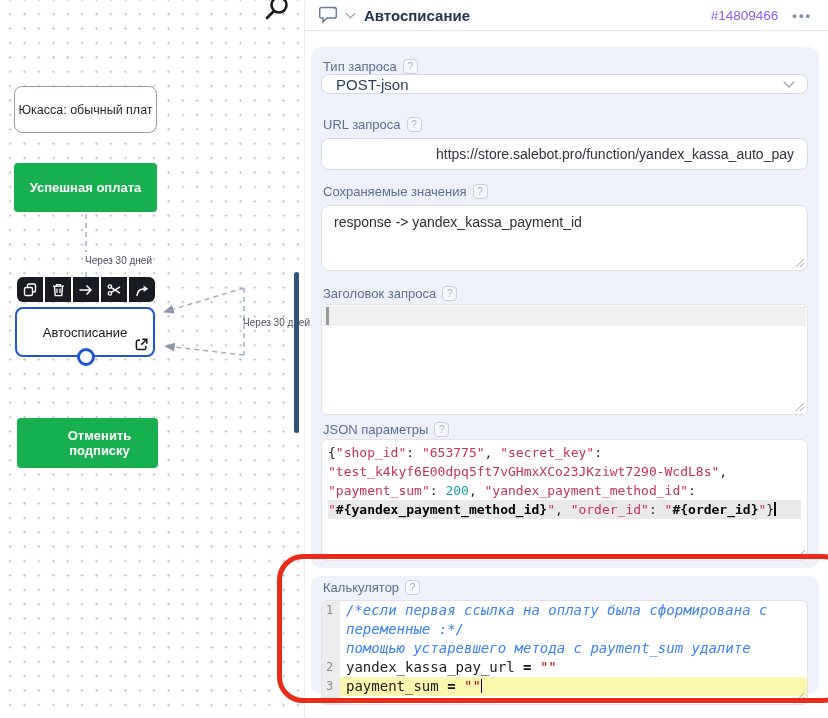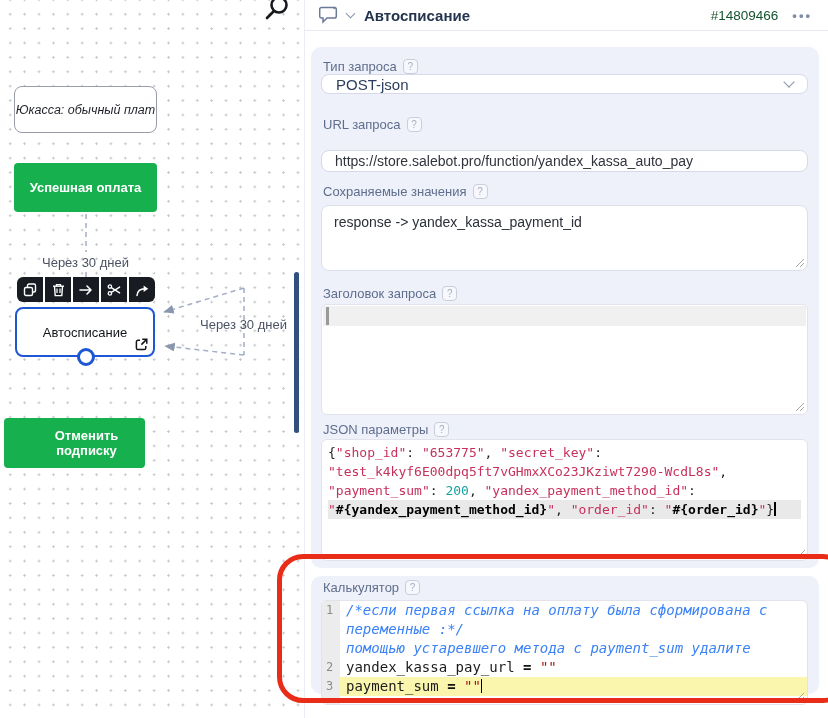--- a/index.html
+++ b/index.html
@@ -7,28 +7,28 @@
   body { position:relative; overflow:hidden; background:#fff;
          font-family:"Liberation Sans", sans-serif; }
 
   
   .canvas { position:absolute; left:0; top:0; width:304px; height:712px;
     background-image:radial-gradient(circle,#c6c8cd 1.1px, transparent 1.2px);
     background-size:14.4px 14.4px; background-position:3px 7px; background-color:#fff; }
   .node { position:absolute; display:flex; align-items:center; justify-content:center;
           text-align:center; }
   .node-plain { background:#fff; border:1.5px solid #979ca6; border-radius:8px;
-                font-size:12.5px; color:#1f2229;font-style:italic; }
+                font-size:12.5px; color:#1f2229; }
   .node-green { background:#17b04e; border-radius:4px; color:#fff;
                 font-weight:bold; font-size:13px; }
   .node-selected { background:#fff; border:2.5px solid #1d57d4; border-radius:8px;
                    font-size:13px; color:#12151c; }
   .port { position:absolute; left:77px; top:348px; width:18px; height:18px;
           background:#fff; border:3px solid #1d57d4; border-radius:50%; z-index:4; }
-  .edge-label { position:absolute; width:110px; text-align:left; font-size:13px;
+  .edge-label { position:absolute; width:110px; text-align:right; font-size:10px;
                 color:#4b5362; z-index:3; }
   .toolbar { position:absolute; left:17px; top:277px; display:flex; gap:2px; z-index:5; }
   .tbtn { width:26px; height:25px; background:#181b22; display:flex;
           align-items:center; justify-content:center; }
   .tbtn:first-child { border-radius:6px 0 0 6px; }
   .tbtn:last-child  { border-radius:0 6px 6px 0; }
   .extlink { position:absolute; right:5px; bottom:4px; }
   .canvas-scrollbar { position:absolute; left:294px; top:272px; width:4.5px; height:161px;
                       background:#30517c; border-radius:3px; z-index:6; }
   .search { position:absolute; left:260px; top:-4px; z-index:2; }
@@ -37,21 +37,21 @@
   .panel { position:absolute; left:304px; top:0; width:524px; height:718px;
            background:#fff; border-left:1px solid #ececf4; }
   .p-header { position:absolute; left:0; top:0; width:100%; height:31px;
               border-bottom:1px solid #e9e9f1; background:#fff; z-index:2;
               display:flex; align-items:center; }
   .p-title { font-size:15px; font-weight:bold; color:#24344f; margin-left:10px; }
   .chat-ic { margin-left:14px; }
   .chev { width:7px; height:7px; border-left:1.6px solid #8a95aa; border-bottom:1.6px solid #8a95aa;
           transform:rotate(-45deg); margin-left:8px; margin-top:-3px; }
   .p-right { margin-left:auto; display:flex; align-items:center; gap:14px; padding-right:16px; }
-  .p-id { font-size:13.5px; color:#14532d; }
+  .p-id { font-size:13.5px; color:#8b5cf6; }
   .p-dots { font-size:13px; font-weight:bold; color:#7f8da9; letter-spacing:2px; }
 
   .tabstubs { position:absolute; left:0; top:20px; width:210px; height:11px;
               overflow:hidden; z-index:1; }
   .stub { position:absolute; top:2px; height:20px; background:#f4f5fc;
           border:1.5px solid #d9dcf2; border-radius:9px; }
 
   .section { position:absolute; left:6px; width:508px; background:#eef1fa; border-radius:10px; }
   .sec-a { top:47px; height:521px; }
   .sec-b { top:576px; height:118px; }
@@ -181,21 +181,21 @@
     <span>Автосписание</span>
     <svg class="extlink" width="13" height="13" viewBox="0 0 13 13">
       <path d="M5,2.2 H3 A1.6,1.6 0 0 0 1.4,3.8 V10 A1.6,1.6 0 0 0 3,11.6 H9.2 A1.6,1.6 0 0 0 10.8,10 V8" fill="none" stroke="#14161a" stroke-width="1.5"></path>
       <path d="M7.2,1.2 H11.8 V5.8 M11.6,1.4 L6.4,6.6" fill="none" stroke="#14161a" stroke-width="1.5"></path>
     </svg>
   </div>
   <div class="port"></div>
 
   <div class="edge-label" style="left:200px;top:317px;">Через 30 дней</div>
 
-  <div class="node node-green" style="left:4px;top:418px;width:141px;height:50px;padding-left:24px;">
+  <div class="node node-green" style="left:17px;top:418px;width:141px;height:50px;padding-left:24px;">
     <span>Отменить подписку</span>
   </div>
 
   <div class="canvas-scrollbar"></div>
 </div>
 
 <div class="panel">
 
   <div class="p-header">
     <svg class="chat-ic" width="20" height="19" viewBox="0 0 20 19">
@@ -226,21 +226,21 @@
     </div>
     <div class="selectbox" style="top:27px;">
       <span>POST-json</span>
       <span class="sel-chev"></span>
     </div>
 
     <div class="fld-label" style="top:70px;">
       <span>URL запроса</span>
       <span class="help">?</span>
     </div>
-    <div class="inputbox" style="top:103px;height:22px;">
+    <div class="inputbox" style="top:91px;height:32px;justify-content:flex-end;">
       <span>https://store.salebot.pro/function/yandex_kassa_auto_pay</span>
     </div>
 
     <div class="fld-label" style="top:137px;">
       <span>Сохраняемые значения</span>
       <span class="help">?</span>
     </div>
     <div class="areabox" style="top:158px;height:66px;">
       <span>response -&gt; yandex_kassa_payment_id</span>
       <svg class="gripper" width="10" height="10" viewBox="0 0 10 10">

